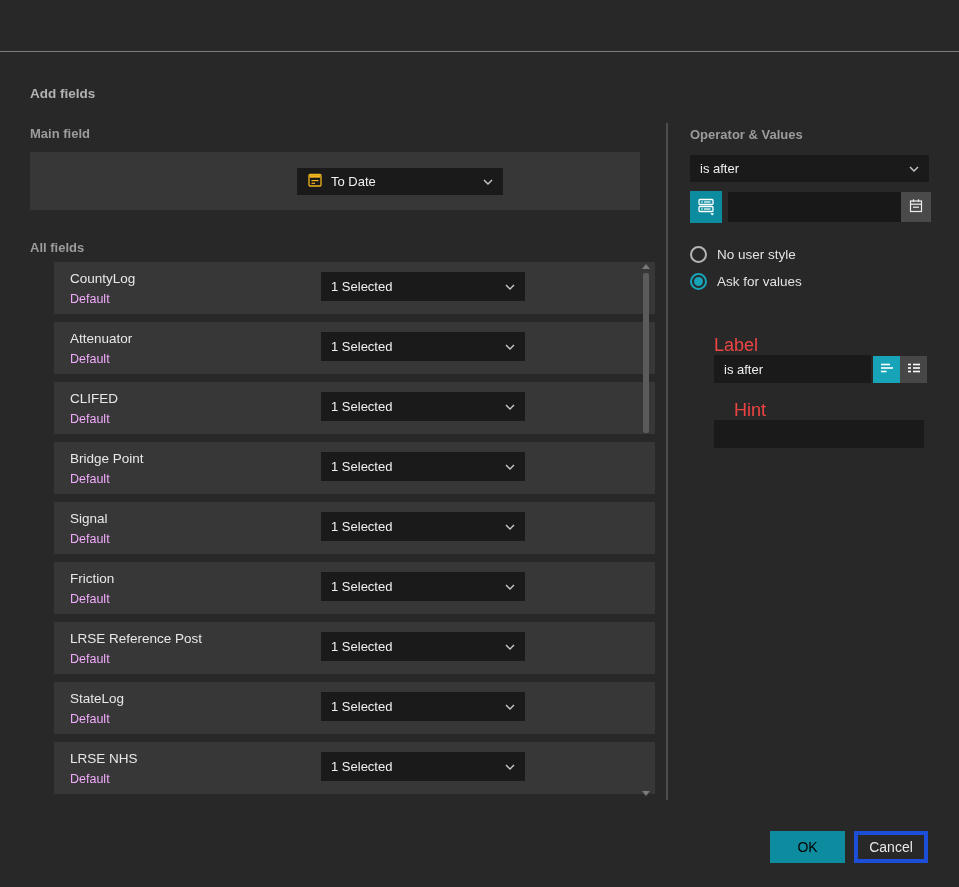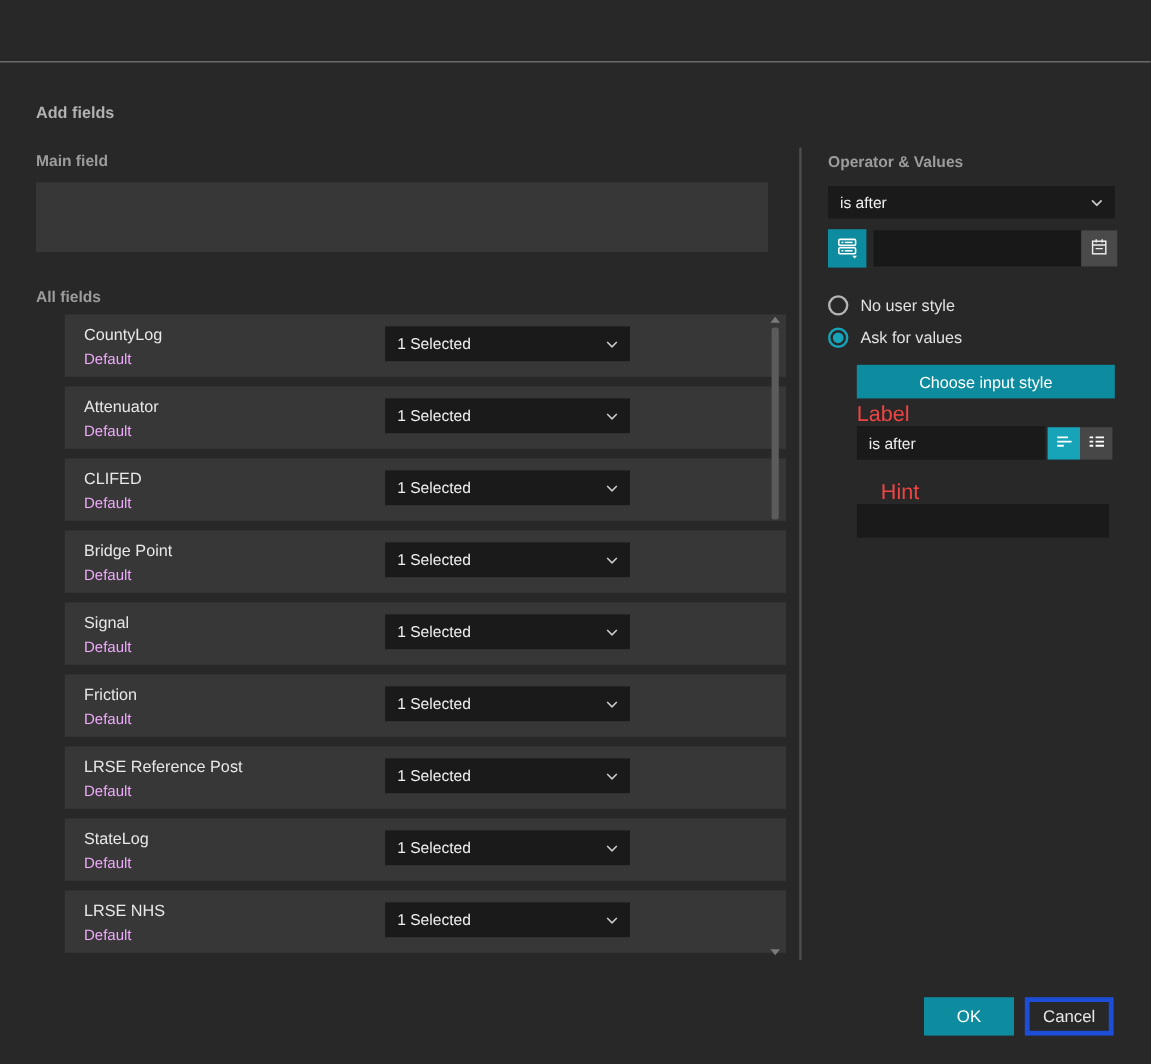--- a/index.html
+++ b/index.html
@@ -83,38 +83,54 @@
   .style-btn{
     position:absolute;top:238px;width:27px;height:27px;border:none;display:flex;align-items:center;justify-content:center;cursor:pointer;padding:0;
   }
   .style-btn.single{left:183px;background:#17a3b8;}
   .style-btn.list{left:210px;background:#474747;}
   .hint-input{left:24px;top:302px;width:210px;height:28px;}
 
   
   .ok-btn{
     position:absolute;left:770px;top:831px;width:75px;height:32px;background:#0e8c9f;border:none;
-    color:#ffffff;font-size:14px;font-family:"Liberation Sans", sans-serif;cursor:pointer;
+    color:#000000;font-size:14px;font-family:"Liberation Sans", sans-serif;cursor:pointer;
   }
   .cancel-btn{
     position:absolute;left:854px;top:831px;width:74px;height:32px;background:transparent;
     border:4px solid #1d4ed8;color:#e8e8e8;font-size:14px;font-family:"Liberation Sans", sans-serif;cursor:pointer;
   }
 </style>
 </head>
 <body>
 
 <div class="dialog">
 
   <div class="header-divider"></div>
 
   <div class="section-heading" style="left:30px;top:86px;">Add fields</div>
 
   <div class="section-heading sub-heading label-mainfield">Main field</div>
   <div class="panel mainfield-panel"></div>
+  <div class="select sel-todate">
+    <span>
+      <svg width="16" height="16" viewBox="0 0 16 16">
+        <rect x="2" y="2.5" width="12" height="11.5" rx="1" fill="none" stroke="#f0b41c" stroke-width="1.3"></rect>
+        <rect x="2.6" y="3.1" width="10.8" height="2.6" fill="#f0b41c" stroke="none"></rect>
+        <line x1="4.5" y1="8.6" x2="11.5" y2="8.6" stroke="#f0b41c" stroke-width="1.2"></line>
+        <line x1="4.5" y1="11.3" x2="8" y2="11.3" stroke="#f0b41c" stroke-width="1.2"></line>
+      </svg>
+    </span>
+    <span>To Date</span>
+    <span class="chev">
+      <svg width="10" height="6" viewBox="0 0 10 6">
+          <path d="M1 1l4 4 4-4" fill="none" stroke="#c9c9c9" stroke-width="1.4"></path>
+        </svg>
+    </span>
+  </div>
 
   <div class="section-heading sub-heading label-allfields">All fields</div>
   <div class="fields-list">
     <div class="field-row">
       <div class="field-name">CountyLog</div>
       <div class="field-sub">Default</div>
       <div class="select row-select">
         <span>1 Selected</span>
         <span class="chev">
           <svg width="10" height="6" viewBox="0 0 10 6">
@@ -279,21 +295,20 @@
       <span class="radio-circle"></span>
       <span class="radio-label">No user style</span>
     </div>
     <div class="radio-row r2">
       <span class="radio-circle checked">
           <span class="radio-dot"></span>
         </span>
       <span class="radio-label">Ask for values</span>
     </div>
 
-    <button class="choose-btn">Choose input style</button>
 
     <div class="label-caption cap-label">Label</div>
     <input class="text-input label-input" value="is after" style="">
     <button class="style-btn single">
       <span>
         <svg width="16" height="16" viewBox="0 0 16 16">
           <line x1="2" y1="4.5" x2="11" y2="4.5" stroke="#fff" stroke-width="1.6"></line>
           <line x1="2" y1="8" x2="14" y2="8" stroke="#fff" stroke-width="1.6"></line>
           <line x1="2" y1="11.5" x2="7.5" y2="11.5" stroke="#fff" stroke-width="1.6"></line>
         </svg>

